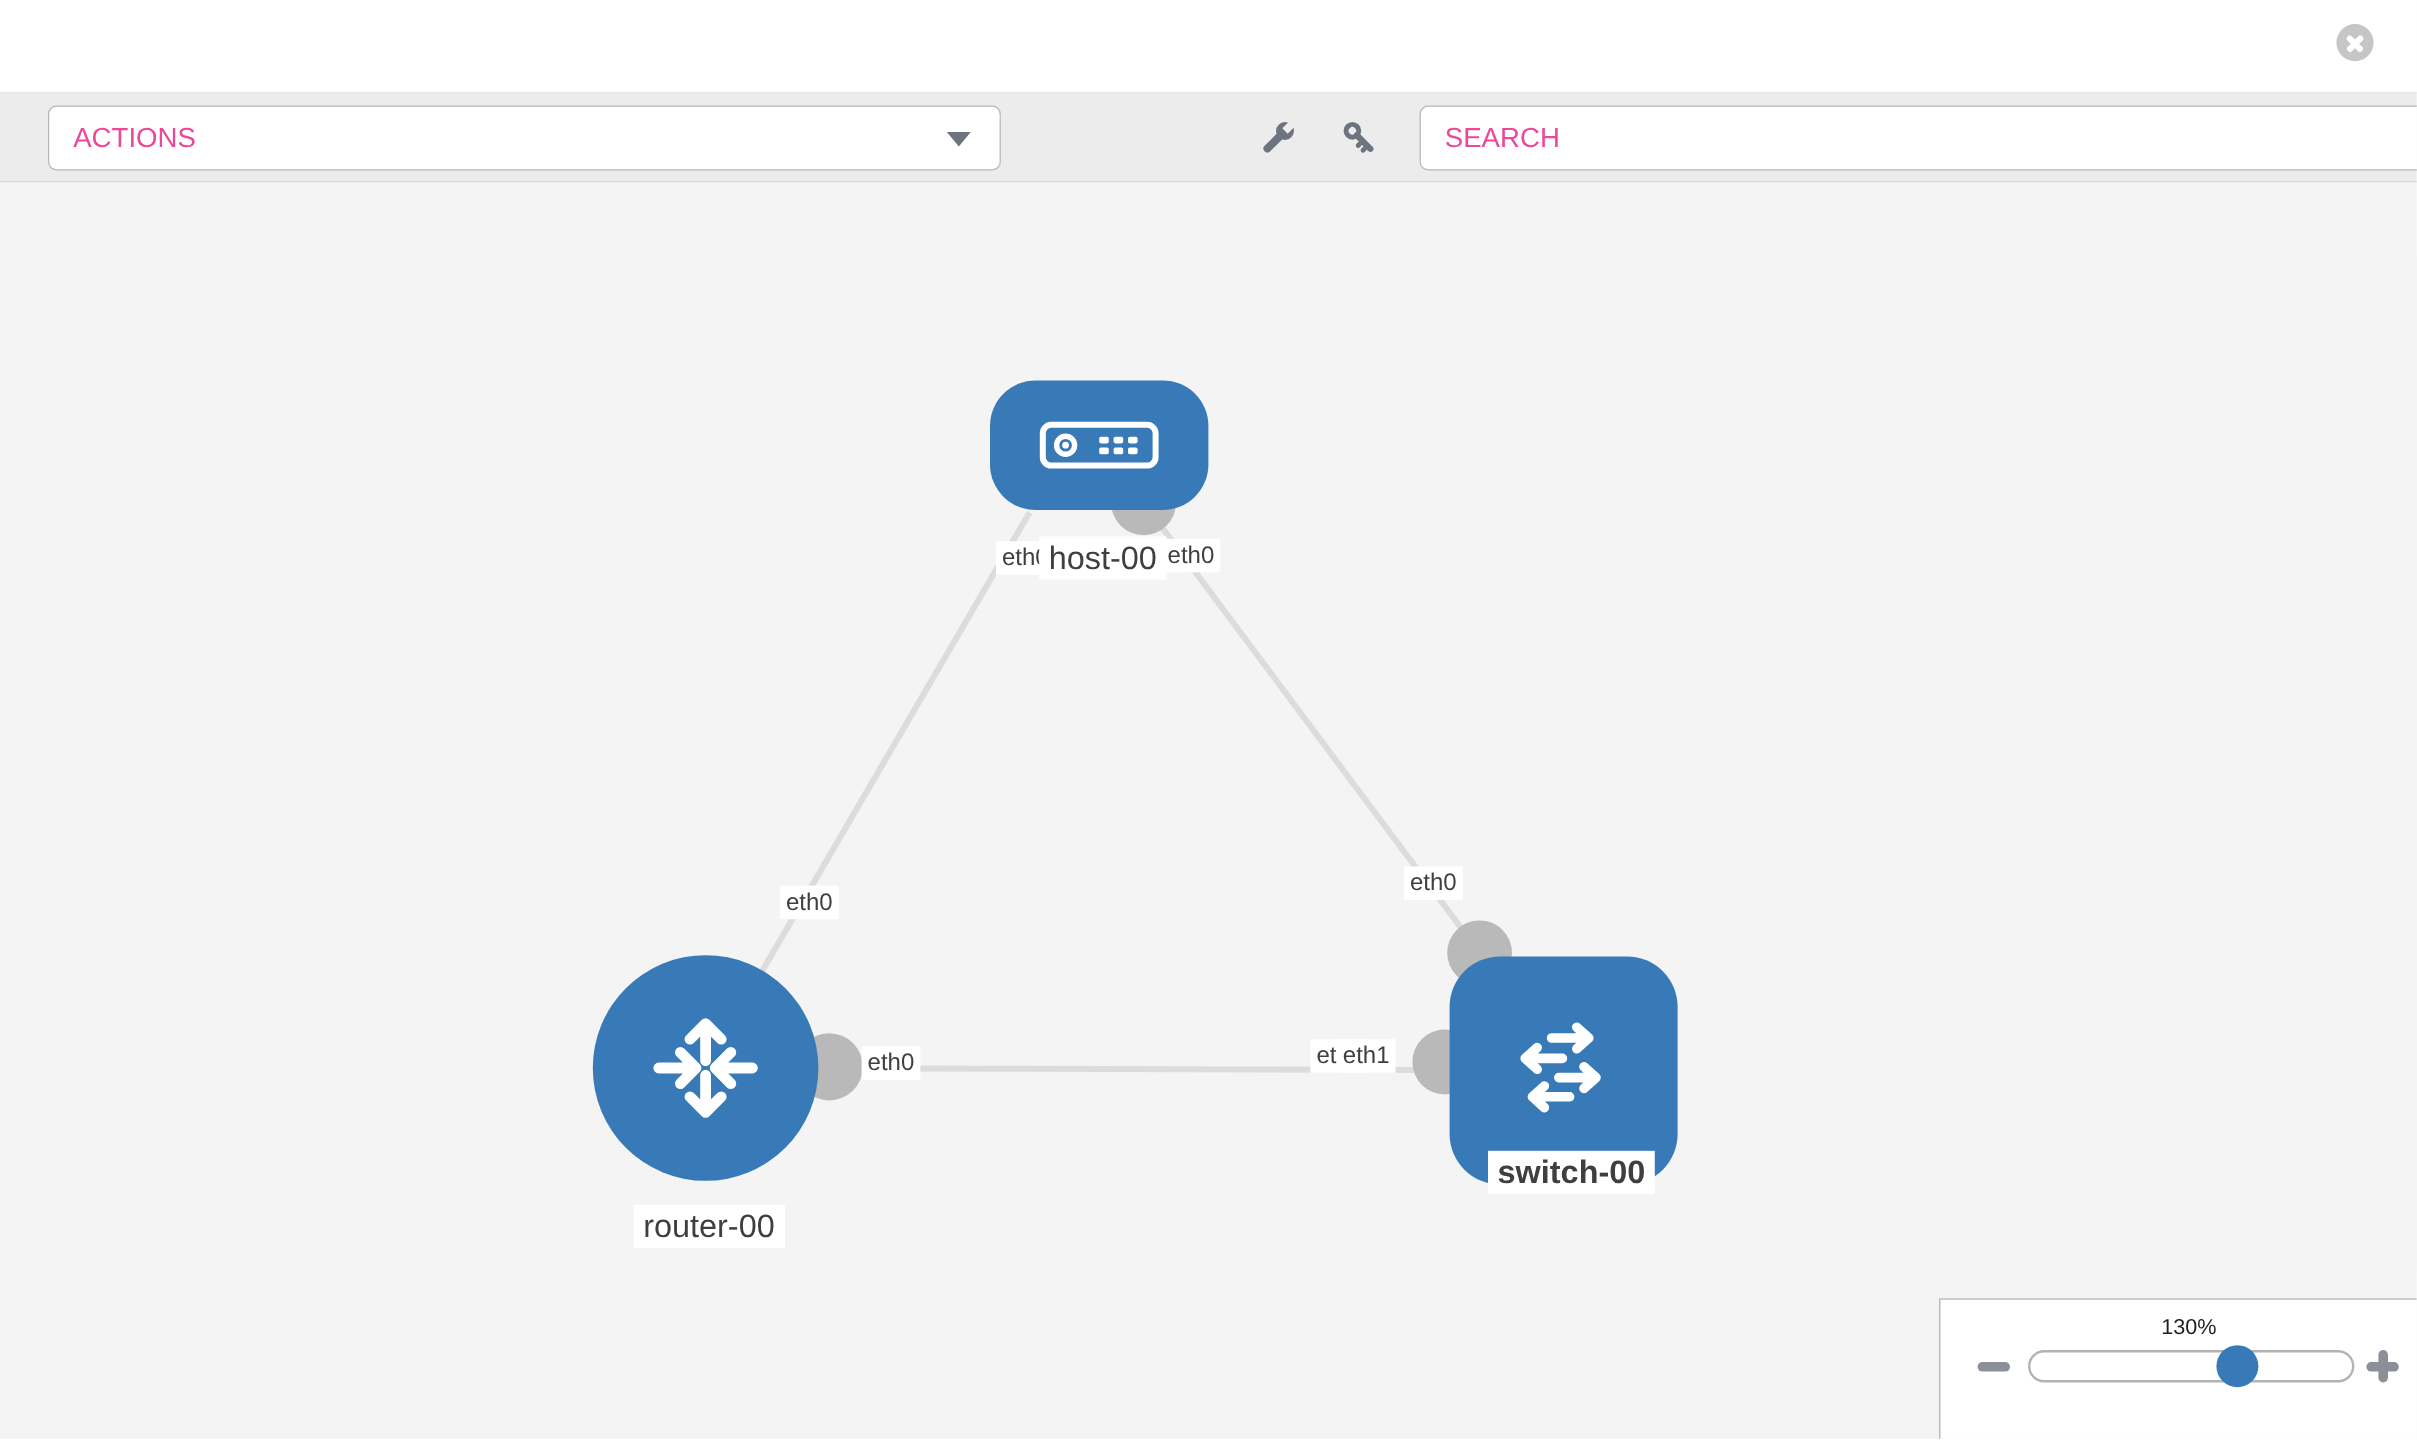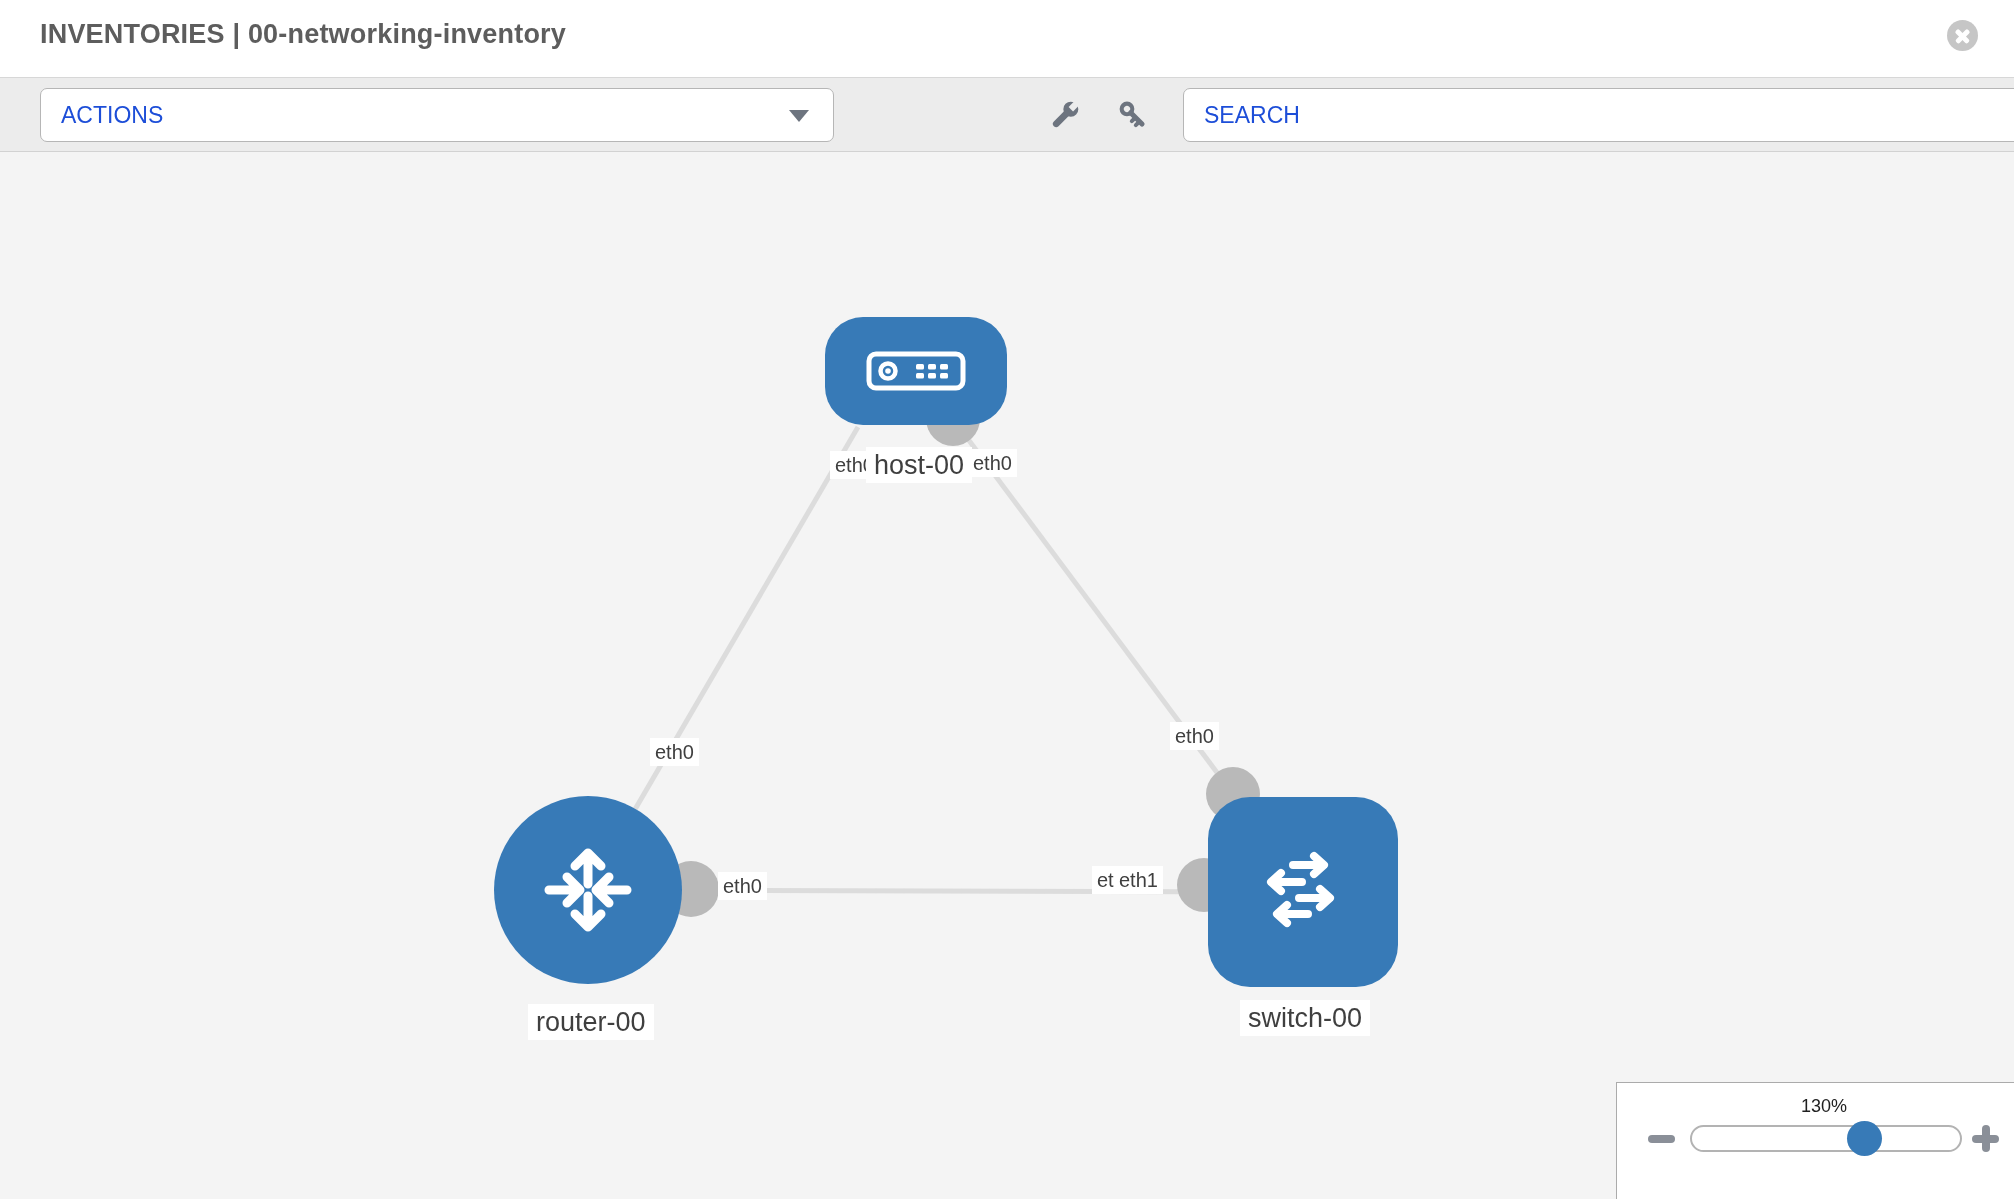--- a/index.html
+++ b/index.html
@@ -36,21 +36,21 @@
   }
   .select {
     position: absolute; top: 10px; height: 54px;
     background: #ffffff; border: 1px solid #b6b6b6; border-radius: 7px;
     cursor: pointer;
   }
   .select-actions { left: 40px;  width: 794px; }
   .select-search  { left: 1183px; width: 926px; }
   .select-label {
     position: absolute; left: 20px; top: 50%; transform: translateY(-50%);
-    font-size: 23px; color: #1d4ed8;
+    font-size: 23px; color: #ec4899;
   }
   .caret {
     position: absolute; right: 24px; top: 50%; margin-top: -5px;
     width: 0; height: 0;
     border-left: 10px solid transparent; border-right: 10px solid transparent;
     border-top: 12px solid #6d747f;
   }
   .tool-btn {
     position: absolute; top: 19px; width: 38px; height: 38px;
     background: transparent; border: none; padding: 0; cursor: pointer;
@@ -99,21 +99,20 @@
   .zoom-plus::before, .zoom-plus::after { content: ""; position: absolute; background: #8a8f98; border-radius: 4px; }
   .zoom-plus::before { left: 0; top: 10px; width: 27px; height: 8px; }
   .zoom-plus::after  { left: 10px; top: 0; width: 8px; height: 27px; }
 </style>
 </head>
 <body>
 
 <div class="app">
 
   <header class="hdr">
-    <h1 class="hdr-title">INVENTORIES | 00-networking-inventory</h1>
     <button class="close-btn">
       <span class="close-x"></span>
     </button>
   </header>
 
   <div class="toolbar">
     <div class="select select-actions">
       <span class="select-label">ACTIONS</span>
       <span class="caret"></span>
     </div>
@@ -195,21 +194,21 @@
 
     <span class="chip chip-if" style="left:830px;  top:299px;">eth0</span>
     <span class="chip chip-name" style="left:866px;  top:283px;">host-00</span>
     <span class="chip chip-if" style="left:968px;  top:297px;">eth0</span>
     <span class="chip chip-if" style="left:650px;  top:586px;">eth0</span>
     <span class="chip chip-if" style="left:1170px; top:570px;">eth0</span>
     <span class="chip chip-if" style="left:718px;  top:720px;">eth0</span>
     <span class="chip chip-if" style="left:1092px; top:714px;">eth1</span>
     <span class="chip chip-if" style="left:1114px; top:714px;">eth1</span>
     <span class="chip chip-name" style="left:528px;  top:840px;text-align:right;">router-00</span>
-    <span class="chip chip-name" style="left:1240px; top:836px;">switch-00</span>
+    <span class="chip chip-name" style="left:1240px; top:795px;font-weight:bold;">switch-00</span>
 
     <div class="zoom-panel">
       <div class="zoom-pct">130%</div>
       <button class="zoom-minus"></button>
       <div class="zoom-track">
         <div class="zoom-knob"></div>
       </div>
       <button class="zoom-plus"></button>
     </div>
 

